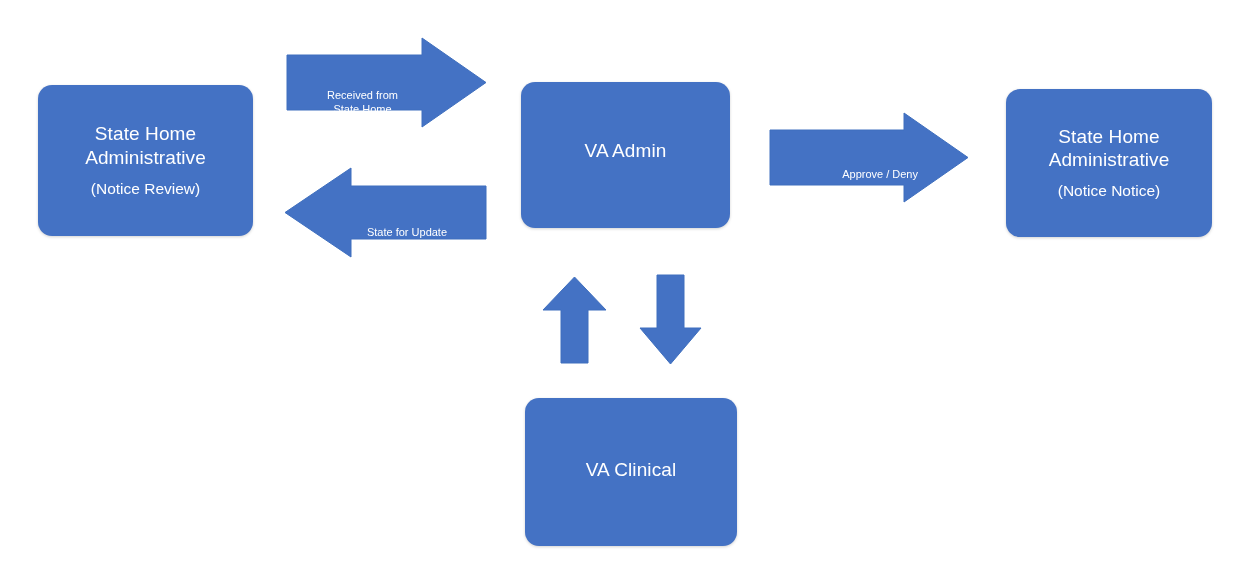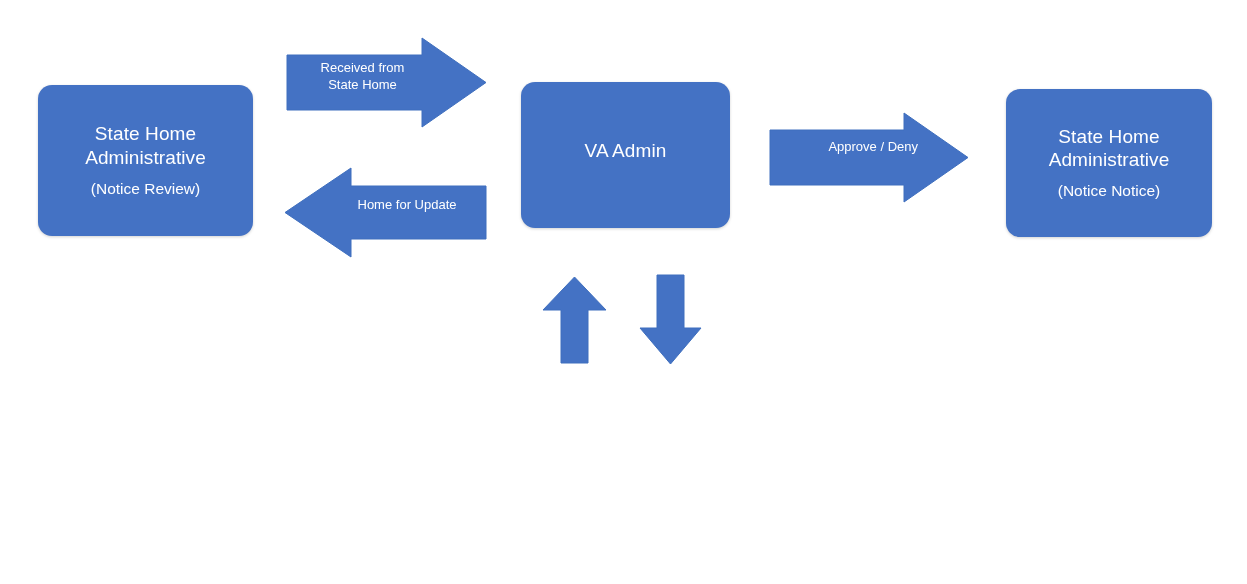--- a/index.html
+++ b/index.html
@@ -57,25 +57,26 @@
 
   
   .arrow {
     position: absolute;
     display: block;
   }
   .arrow svg { display: block; overflow: visible; }
   .arrow-label {
     position: absolute;
     color: #ffffff;
-    font-size: 13px;
+    font-size: 11px;
     line-height: 1.28;
     text-align: center;
     white-space: pre-line;
     pointer-events: none;
+    margin-top: 28px;
   }
 
   #arrow-received  { left: 287px; top: 38px;  width: 199px; height: 89px; }
   #label-received  { left: 295px; top: 60px;  width: 135px; }
 
   #arrow-back      { left: 285px; top: 168px; width: 201px; height: 89px; }
   #label-back      { left: 332px; top: 197px; width: 150px; }
 
   #arrow-approve   { left: 770px; top: 113px; width: 198px; height: 89px; }
   #label-approve   { left: 778px; top: 139px; width: 140px; text-align: right; }
@@ -97,35 +98,38 @@
   <div class="node" id="node-va-admin">
     <div class="title">VA Admin</div>
   </div>
 
   <div class="node" id="node-state-home-notice">
     <div class="title">State Home
 Administrative</div>
     <div class="sub">(Notice Notice)</div>
   </div>
 
+  <div class="node" id="node-va-clinical">
+    <div class="title">VA Clinical</div>
+  </div>
 
   <div class="arrow" id="arrow-received">
     <svg width="199" height="89" viewBox="0 0 199 89">
       <polygon points="0,17 135,17 135,0 199,44.5 135,89 135,72 0,72" fill="#4472c4" stroke="#3f6fbe" stroke-width="1"></polygon>
     </svg>
   </div>
   <div class="arrow-label" id="label-received">Received from
 State Home</div>
 
   <div class="arrow" id="arrow-back">
     <svg width="201" height="89" viewBox="0 0 201 89">
       <polygon points="201,18 66,18 66,0 0,44.5 66,89 66,71 201,71" fill="#4472c4" stroke="#3f6fbe" stroke-width="1"></polygon>
     </svg>
   </div>
-  <div class="arrow-label" id="label-back">Home for Update</div>
+  <div class="arrow-label" id="label-back">State for Update</div>
 
   <div class="arrow" id="arrow-approve">
     <svg width="198" height="89" viewBox="0 0 198 89">
       <polygon points="0,17 134,17 134,0 198,44.5 134,89 134,72 0,72" fill="#4472c4" stroke="#3f6fbe" stroke-width="1"></polygon>
     </svg>
   </div>
   <div class="arrow-label" id="label-approve">Approve / Deny</div>
 
   <div class="arrow" id="arrow-up">
     <svg width="63" height="86" viewBox="0 0 63 86">

